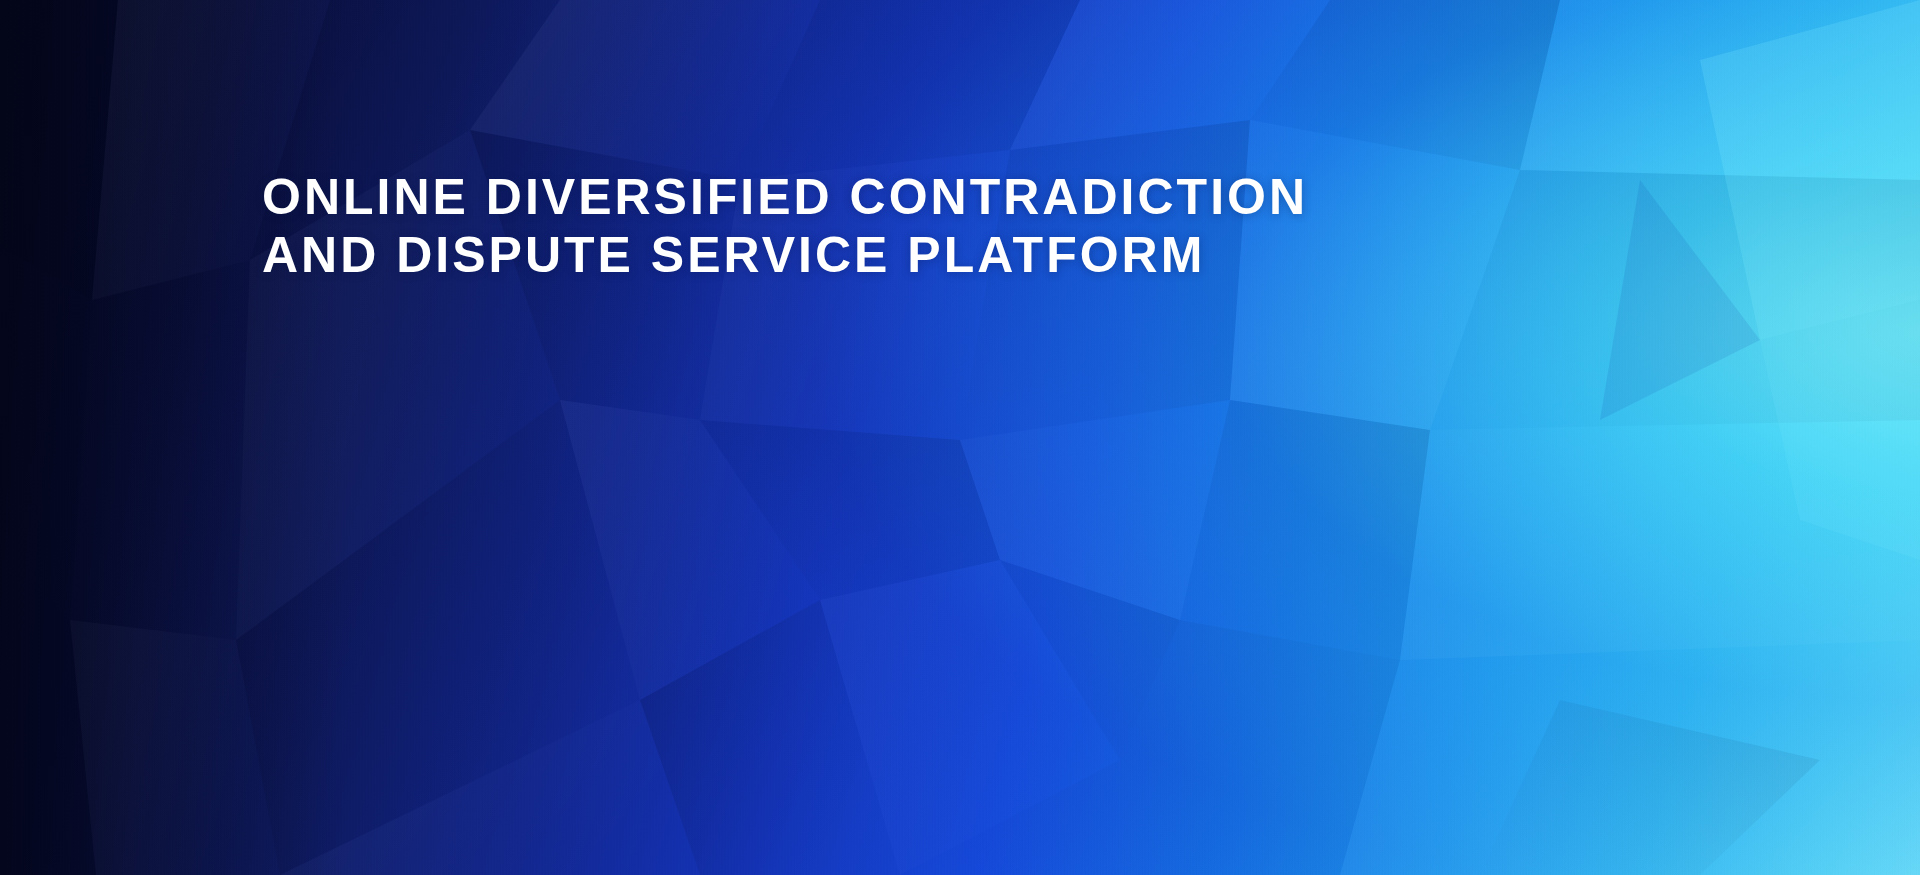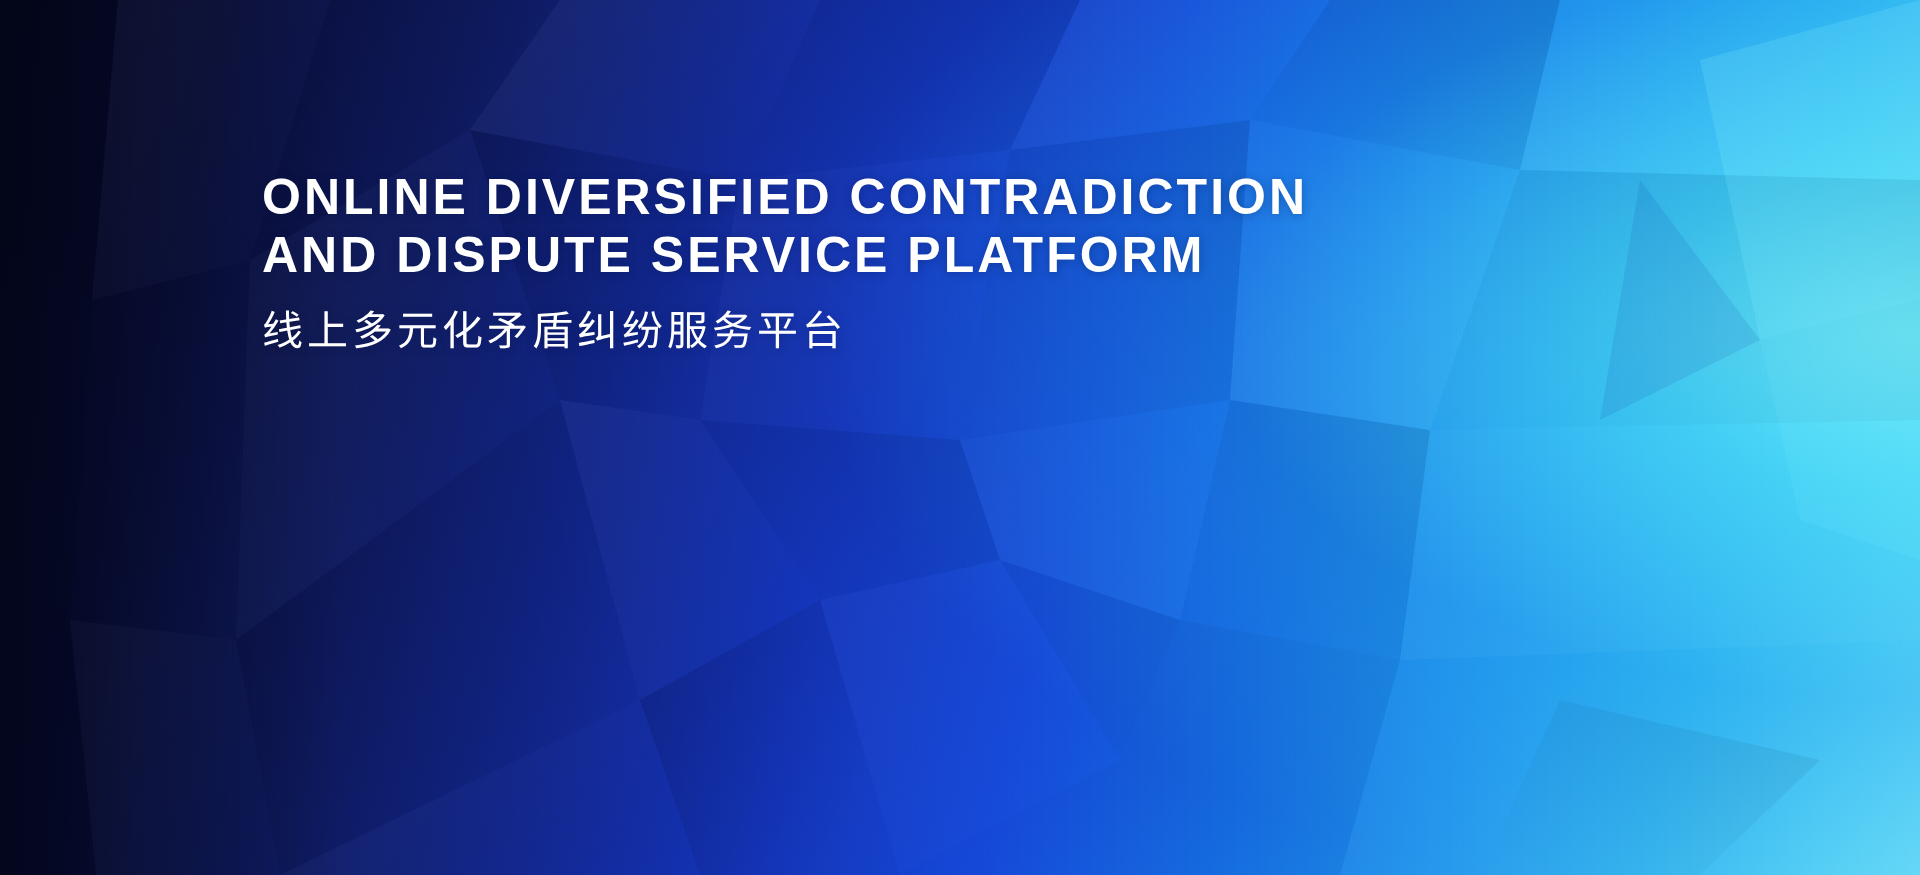--- a/index.html
+++ b/index.html
@@ -179,17 +179,16 @@
   </svg>
 
   <div class="texture"></div>
   <div class="vignette-left"></div>
 
   <div class="content">
 
     <h1 class="title-en">ONLINE DIVERSIFIED CONTRADICTION
 AND DISPUTE SERVICE PLATFORM</h1>
 
-    <h2 class="title-cn">线上多元化矛盾纠纷服务平台</h2>
 
 
   </div>
 </div>
 
 </body></html>

